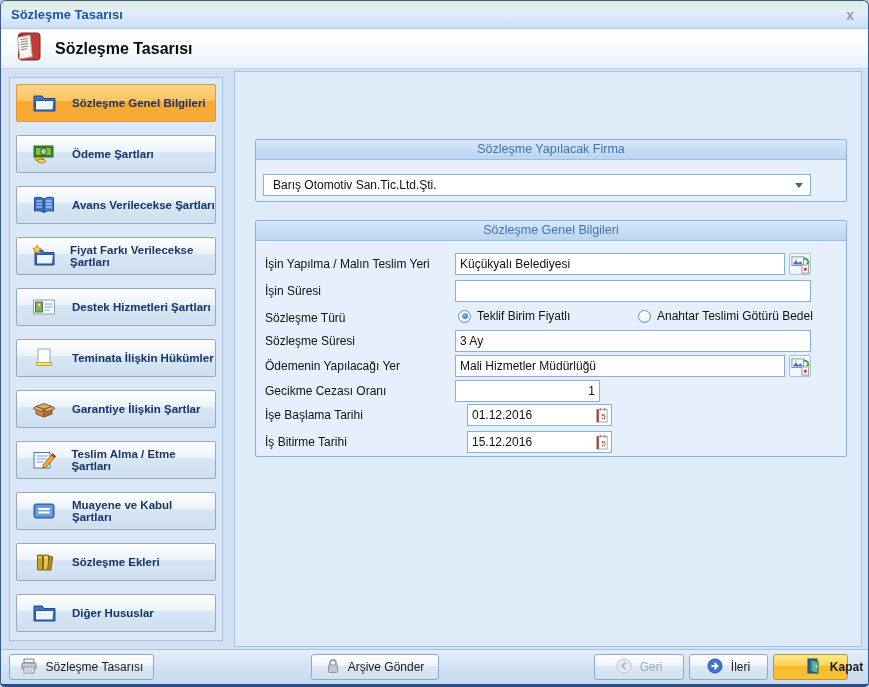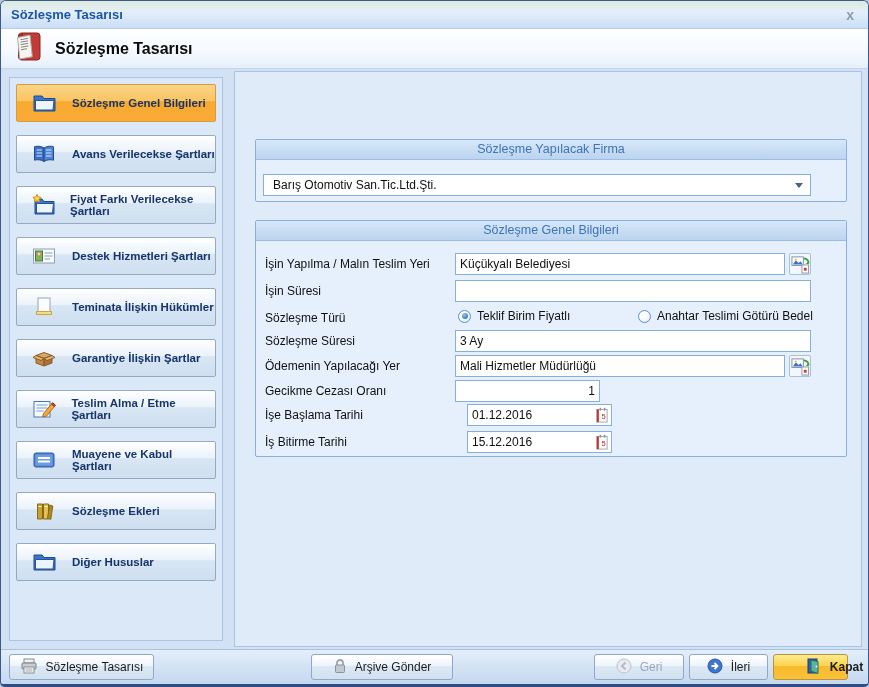--- a/index.html
+++ b/index.html
@@ -166,20 +166,32 @@
       <div class="side-btn selected">
         <span class="ic">
           <svg width="24" height="20" viewBox="0 0 24 20">
             <path d="M2 3h8l2 2.5h11V18H2z" fill="#3e74c6" stroke="#1d4a90"></path>
             <path d="M3.5 7.5h18.5L21 17H3.5z" fill="#eef4fb" stroke="#24549c"></path>
           </svg>
         </span>
         <span class="lbl">Sözleşme Genel Bilgileri</span>
       </div>
 
+      <div class="side-btn">
+        <span class="ic">
+          <svg width="24" height="20" viewBox="0 0 24 20">
+            <rect x="2" y="2" width="19" height="11" fill="#5aa43a" stroke="#2a5c16"></rect>
+            <rect x="3.5" y="3.5" width="16" height="8" fill="#7cc153" stroke="#346c1e"></rect>
+            <circle cx="11.5" cy="7.5" r="3.2" fill="#a5d87f" stroke="#2a5c16"></circle>
+            <ellipse cx="7" cy="15" rx="4" ry="1.9" fill="#f0c63e" stroke="#a87e12"></ellipse>
+            <ellipse cx="9.5" cy="17" rx="4" ry="1.9" fill="#f6d666" stroke="#a87e12"></ellipse>
+          </svg>
+        </span>
+        <span class="lbl">Ödeme Şartları</span>
+      </div>
 
       <div class="side-btn">
         <span class="ic">
           <svg width="24" height="20" viewBox="0 0 24 20">
             <path d="M12 4C9.5 2 4.5 1.8 2.5 2.8v13.4c2-.8 7-.7 9.5 1.3z" fill="#3b6fc4" stroke="#1d4a90"></path>
             <path d="M12 4c2.5-2 7.5-2.2 9.5-1.2v13.4c-2-.8-7-.7-9.5 1.3z" fill="#4f82d6" stroke="#1d4a90"></path>
             <path d="M4.5 6h5.5M4.5 9h5.5M4.5 12h5.5M14 6h5.5M14 9h5.5M14 12h5.5" stroke="#d8e6f6" stroke-width="1.1" fill="none"></path>
           </svg>
         </span>
         <span class="lbl">Avans Verilecekse Şartları</span>
@@ -393,21 +405,21 @@
         <svg width="18" height="16" viewBox="0 0 18 16">
           <rect x="4" y="1" width="10" height="4" fill="#f2f2f2" stroke="#8a8a8a"></rect>
           <rect x="2" y="5" width="14" height="6" rx="1" fill="#c9cdd4" stroke="#7a8088"></rect>
           <rect x="4" y="9" width="10" height="6" fill="#ffffff" stroke="#8a8a8a"></rect>
           <path d="M5.5 11h7M5.5 13h7" stroke="#9aa0a8" fill="none"></path>
         </svg>
       </span>
       <span>Sözleşme Tasarısı</span>
     </div>
 
-    <div class="f-btn" style="left:310px; width:142px;">
+    <div class="f-btn" style="left:310px; width:128px;">
       <span>
         <svg width="14" height="16" viewBox="0 0 14 16">
           <path d="M4 7V5a3 3 0 0 1 6 0v2" fill="none" stroke="#9aa2ac" stroke-width="1.8"></path>
           <rect x="2.5" y="7" width="9" height="7.5" rx="1" fill="#c2c8d0" stroke="#8a929c"></rect>
         </svg>
       </span>
       <span>Arşive Gönder</span>
     </div>
 
     <div class="f-btn disabled" style="left:593px; width:90px;">

